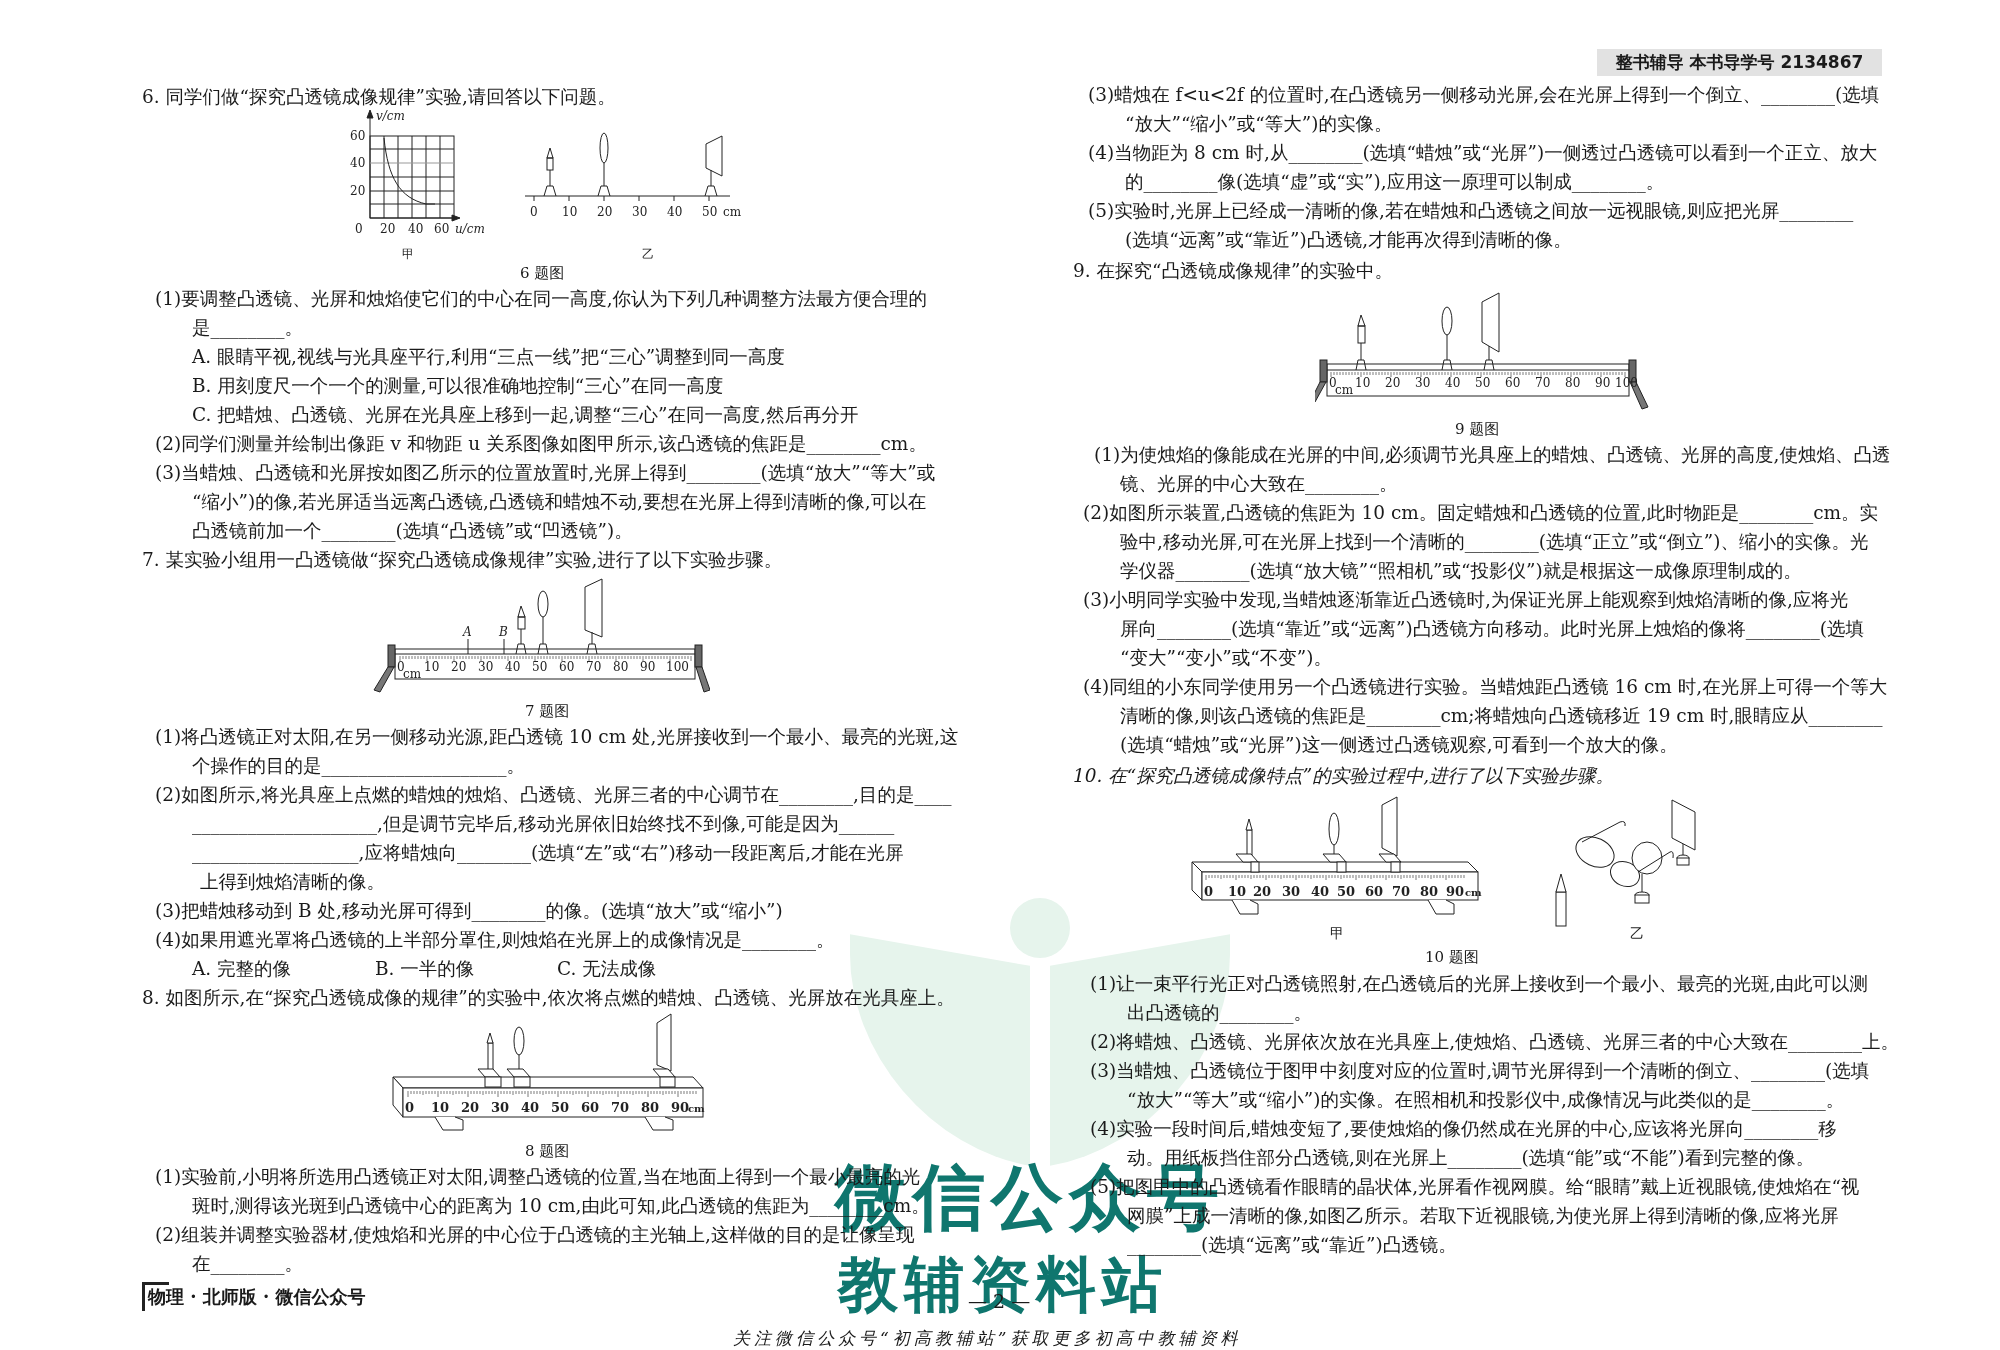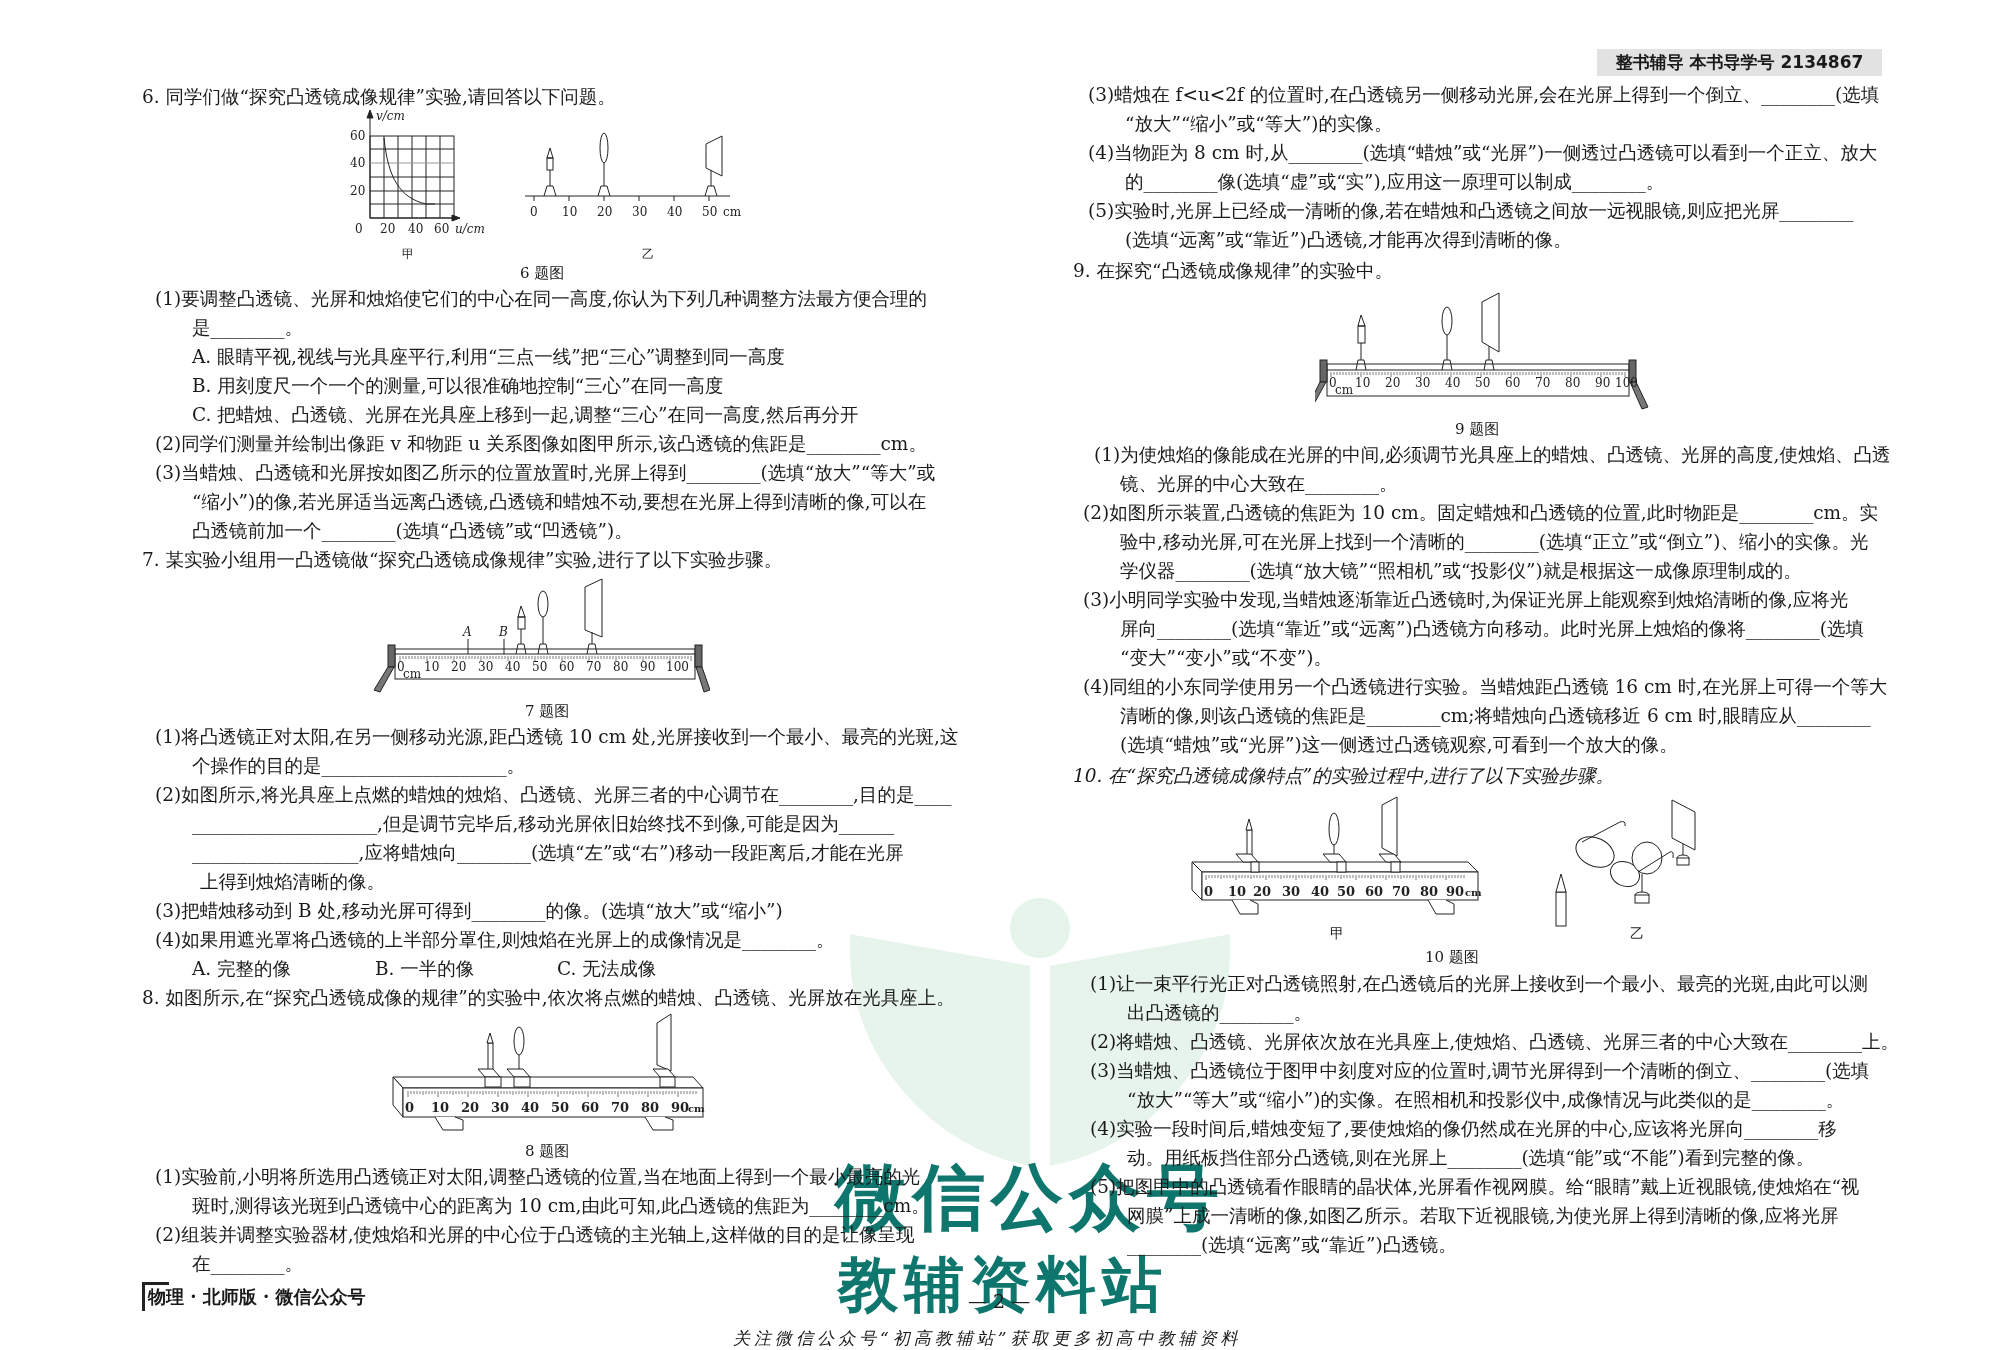--- a/index.html
+++ b/index.html
@@ -272,21 +272,21 @@
 
 <div class="ln" style="left:1083px;top:440px;margin-left:11px;">(1)为使烛焰的像能成在光屏的中间,必须调节光具座上的蜡烛、凸透镜、光屏的高度,使烛焰、凸透</div>
 <div class="ln" style="left:1120px;top:469px;">镜、光屏的中心大致在________。</div>
 <div class="ln" style="left:1083px;top:498px;">(2)如图所示装置,凸透镜的焦距为 10 cm。固定蜡烛和凸透镜的位置,此时物距是________cm。实</div>
 <div class="ln" style="left:1120px;top:527px;">验中,移动光屏,可在光屏上找到一个清晰的________(选填“正立”或“倒立”)、缩小的实像。光</div>
 <div class="ln" style="left:1120px;top:556px;">学仪器________(选填“放大镜”“照相机”或“投影仪”)就是根据这一成像原理制成的。</div>
 <div class="ln" style="left:1083px;top:585px;">(3)小明同学实验中发现,当蜡烛逐渐靠近凸透镜时,为保证光屏上能观察到烛焰清晰的像,应将光</div>
 <div class="ln" style="left:1120px;top:614px;">屏向________(选填“靠近”或“远离”)凸透镜方向移动。此时光屏上烛焰的像将________(选填</div>
 <div class="ln" style="left:1120px;top:643px;">“变大”“变小”或“不变”)。</div>
 <div class="ln" style="left:1083px;top:672px;">(4)同组的小东同学使用另一个凸透镜进行实验。当蜡烛距凸透镜 16 cm 时,在光屏上可得一个等大</div>
-<div class="ln" style="left:1120px;top:701px;">清晰的像,则该凸透镜的焦距是________cm;将蜡烛向凸透镜移近 6 cm 时,眼睛应从________</div>
+<div class="ln" style="left:1120px;top:701px;">清晰的像,则该凸透镜的焦距是________cm;将蜡烛向凸透镜移近 19 cm 时,眼睛应从________</div>
 <div class="ln" style="left:1120px;top:730px;">(选填“蜡烛”或“光屏”)这一侧透过凸透镜观察,可看到一个放大的像。</div>
 
 <div class="ln" style="left:1073px;top:761px;font-style:italic;">10. 在“探究凸透镜成像特点”的实验过程中,进行了以下实验步骤。</div>
 
 <div class="fig" style="left:1190px;top:792px;width:560px;height:155px;">
   <svg width="560" height="155" viewBox="0 0 560 155">
     <g stroke="#222" stroke-width="1" fill="#fff">
       <polygon points="2,70 12,80 288,80 278,70"></polygon>
       <polygon points="2,70 12,80 12,108 2,98"></polygon>
       <rect x="12" y="80" width="276" height="28"></rect>

